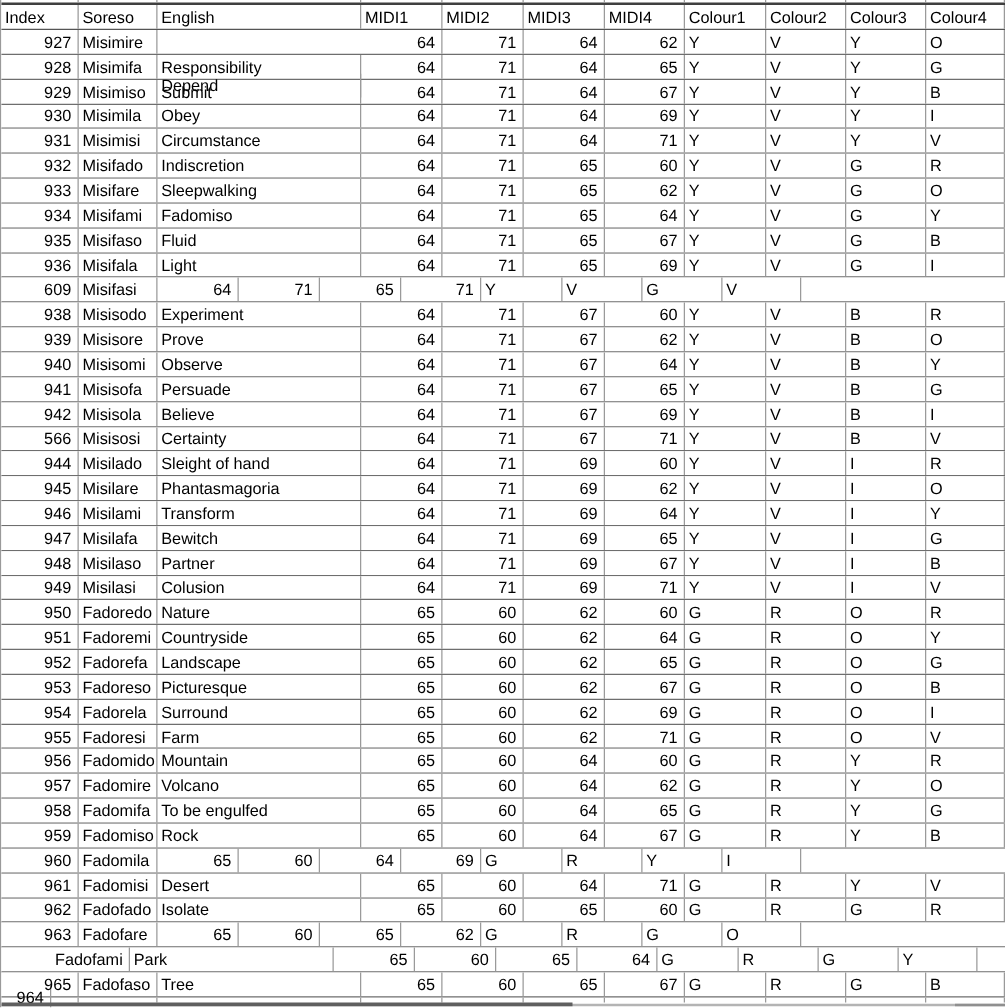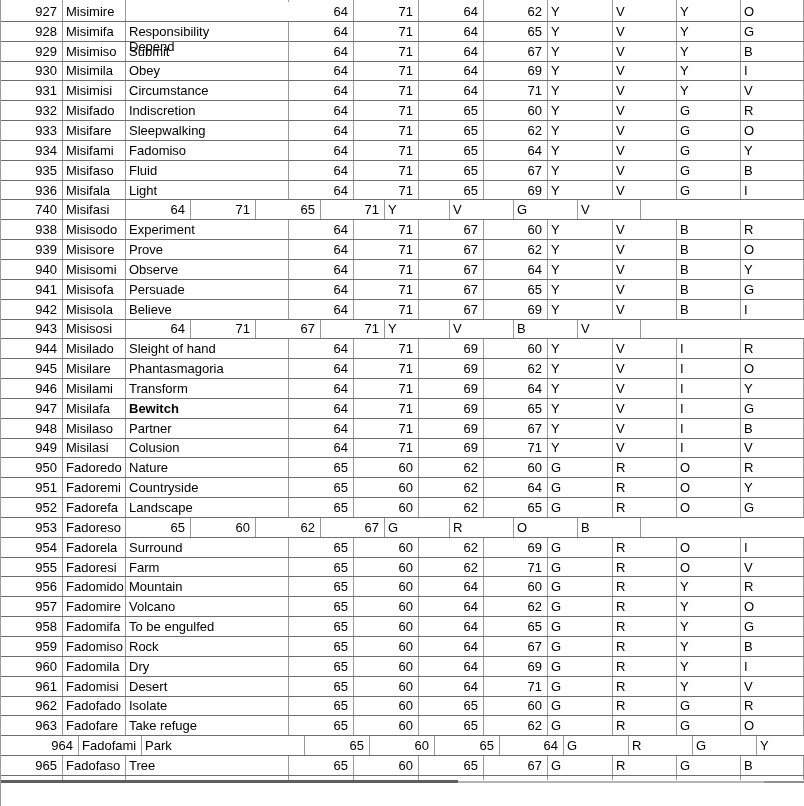--- a/index.html
+++ b/index.html
@@ -56,20 +56,33 @@
       <div class="tick-cell" style="width: 65px;"></div>
       <div class="tick-cell" style="width: 65px;"></div>
       <div class="tick-cell" style="width: 65px;"></div>
       <div class="tick-cell" style="width: 64px;"></div>
       <div class="tick-cell" style="width: 65px;"></div>
       <div class="tick-cell" style="width: 64px;"></div>
       <div class="tick-cell" style="width: 64px;"></div>
       <div class="tick-cell" style="width: 63px;"></div>
     </div>
 
+  <div class="row" id="headerRow">
+    <div class="cell" style="width: 62px;">Index</div>
+    <div class="cell" style="width: 63px;">Soreso</div>
+    <div class="cell" style="width: 163px;">English</div>
+    <div class="cell" style="width: 65px;">MIDI1</div>
+    <div class="cell" style="width: 65px;">MIDI2</div>
+    <div class="cell" style="width: 65px;">MIDI3</div>
+    <div class="cell" style="width: 64px;">MIDI4</div>
+    <div class="cell" style="width: 65px;">Colour1</div>
+    <div class="cell" style="width: 64px;">Colour2</div>
+    <div class="cell" style="width: 64px;">Colour3</div>
+    <div class="cell" style="width: 63px;">Colour4</div>
+  </div>
 
   <div id="rows">
       <div class="row">
         <div class="cell num" style="width: 62px;">927</div>
         <div class="cell txt" style="width: 63px;">Misimire</div>
         <div class="cell txt" style="width: 163px; margin-top: 35px;">Depend</div>
         <div class="cell num" style="width: 65px;">64</div>
         <div class="cell num" style="width: 65px;">71</div>
         <div class="cell num" style="width: 65px;">64</div>
         <div class="cell num" style="width: 64px;">62</div>
@@ -189,21 +202,21 @@
         <div class="cell num" style="width: 65px;">64</div>
         <div class="cell num" style="width: 65px;">71</div>
         <div class="cell num" style="width: 65px;">65</div>
         <div class="cell num" style="width: 64px;">69</div>
         <div class="cell txt" style="width: 65px;">Y</div>
         <div class="cell txt" style="width: 64px;">V</div>
         <div class="cell txt" style="width: 64px;">G</div>
         <div class="cell txt" style="width: 63px;">I</div>
       </div>
       <div class="row">
-        <div class="cell num" style="width: 62px;">740</div>
+        <div class="cell num" style="width: 62px;">609</div>
         <div class="cell txt" style="width: 63px;">Misifasi</div>
         <div class="cell num" style="width: 65px;">64</div>
         <div class="cell num" style="width: 65px;">71</div>
         <div class="cell num" style="width: 65px;">65</div>
         <div class="cell num" style="width: 64px;">71</div>
         <div class="cell txt" style="width: 65px;">Y</div>
         <div class="cell txt" style="width: 64px;">V</div>
         <div class="cell txt" style="width: 64px;">G</div>
         <div class="cell txt" style="width: 63px;">V</div>
       </div>
@@ -266,22 +279,23 @@
         <div class="cell num" style="width: 65px;">64</div>
         <div class="cell num" style="width: 65px;">71</div>
         <div class="cell num" style="width: 65px;">67</div>
         <div class="cell num" style="width: 64px;">69</div>
         <div class="cell txt" style="width: 65px;">Y</div>
         <div class="cell txt" style="width: 64px;">V</div>
         <div class="cell txt" style="width: 64px;">B</div>
         <div class="cell txt" style="width: 63px;">I</div>
       </div>
       <div class="row">
-        <div class="cell num" style="width: 62px;">943</div>
+        <div class="cell num" style="width: 62px;">566</div>
         <div class="cell txt" style="width: 63px;">Misisosi</div>
+        <div class="cell txt" style="width: 163px;">Certainty</div>
         <div class="cell num" style="width: 65px;">64</div>
         <div class="cell num" style="width: 65px;">71</div>
         <div class="cell num" style="width: 65px;">67</div>
         <div class="cell num" style="width: 64px;">71</div>
         <div class="cell txt" style="width: 65px;">Y</div>
         <div class="cell txt" style="width: 64px;">V</div>
         <div class="cell txt" style="width: 64px;">B</div>
         <div class="cell txt" style="width: 63px;">V</div>
       </div>
       <div class="row">
@@ -319,21 +333,21 @@
         <div class="cell num" style="width: 65px;">69</div>
         <div class="cell num" style="width: 64px;">64</div>
         <div class="cell txt" style="width: 65px;">Y</div>
         <div class="cell txt" style="width: 64px;">V</div>
         <div class="cell txt" style="width: 64px;">I</div>
         <div class="cell txt" style="width: 63px;">Y</div>
       </div>
       <div class="row">
         <div class="cell num" style="width: 62px;">947</div>
         <div class="cell txt" style="width: 63px;">Misilafa</div>
-        <div class="cell txt" style="width: 163px; font-weight: bold;">Bewitch</div>
+        <div class="cell txt" style="width: 163px;">Bewitch</div>
         <div class="cell num" style="width: 65px;">64</div>
         <div class="cell num" style="width: 65px;">71</div>
         <div class="cell num" style="width: 65px;">69</div>
         <div class="cell num" style="width: 64px;">65</div>
         <div class="cell txt" style="width: 65px;">Y</div>
         <div class="cell txt" style="width: 64px;">V</div>
         <div class="cell txt" style="width: 64px;">I</div>
         <div class="cell txt" style="width: 63px;">G</div>
       </div>
       <div class="row">
@@ -397,20 +411,21 @@
         <div class="cell num" style="width: 65px;">62</div>
         <div class="cell num" style="width: 64px;">65</div>
         <div class="cell txt" style="width: 65px;">G</div>
         <div class="cell txt" style="width: 64px;">R</div>
         <div class="cell txt" style="width: 64px;">O</div>
         <div class="cell txt" style="width: 63px;">G</div>
       </div>
       <div class="row">
         <div class="cell num" style="width: 62px;">953</div>
         <div class="cell txt" style="width: 63px;">Fadoreso</div>
+        <div class="cell txt" style="width: 163px;">Picturesque</div>
         <div class="cell num" style="width: 65px;">65</div>
         <div class="cell num" style="width: 65px;">60</div>
         <div class="cell num" style="width: 65px;">62</div>
         <div class="cell num" style="width: 64px;">67</div>
         <div class="cell txt" style="width: 65px;">G</div>
         <div class="cell txt" style="width: 64px;">R</div>
         <div class="cell txt" style="width: 64px;">O</div>
         <div class="cell txt" style="width: 63px;">B</div>
       </div>
       <div class="row">
@@ -487,21 +502,20 @@
         <div class="cell num" style="width: 65px;">64</div>
         <div class="cell num" style="width: 64px;">67</div>
         <div class="cell txt" style="width: 65px;">G</div>
         <div class="cell txt" style="width: 64px;">R</div>
         <div class="cell txt" style="width: 64px;">Y</div>
         <div class="cell txt" style="width: 63px;">B</div>
       </div>
       <div class="row">
         <div class="cell num" style="width: 62px;">960</div>
         <div class="cell txt" style="width: 63px;">Fadomila</div>
-        <div class="cell txt" style="width: 163px;">Dry</div>
         <div class="cell num" style="width: 65px;">65</div>
         <div class="cell num" style="width: 65px;">60</div>
         <div class="cell num" style="width: 65px;">64</div>
         <div class="cell num" style="width: 64px;">69</div>
         <div class="cell txt" style="width: 65px;">G</div>
         <div class="cell txt" style="width: 64px;">R</div>
         <div class="cell txt" style="width: 64px;">Y</div>
         <div class="cell txt" style="width: 63px;">I</div>
       </div>
       <div class="row">
@@ -526,32 +540,31 @@
         <div class="cell num" style="width: 65px;">65</div>
         <div class="cell num" style="width: 64px;">60</div>
         <div class="cell txt" style="width: 65px;">G</div>
         <div class="cell txt" style="width: 64px;">R</div>
         <div class="cell txt" style="width: 64px;">G</div>
         <div class="cell txt" style="width: 63px;">R</div>
       </div>
       <div class="row">
         <div class="cell num" style="width: 62px;">963</div>
         <div class="cell txt" style="width: 63px;">Fadofare</div>
-        <div class="cell txt" style="width: 163px;">Take refuge</div>
         <div class="cell num" style="width: 65px;">65</div>
         <div class="cell num" style="width: 65px;">60</div>
         <div class="cell num" style="width: 65px;">65</div>
         <div class="cell num" style="width: 64px;">62</div>
         <div class="cell txt" style="width: 65px;">G</div>
         <div class="cell txt" style="width: 64px;">R</div>
         <div class="cell txt" style="width: 64px;">G</div>
         <div class="cell txt" style="width: 63px;">O</div>
       </div>
       <div class="row">
-        <div class="cell num" style="width: 78px;">964</div>
+        <div class="cell num" style="width: 40px; margin-top: 30px;">964</div>
         <div class="cell txt" style="width: 63px;">Fadofami</div>
         <div class="cell txt" style="width: 163px;">Park</div>
         <div class="cell num" style="width: 65px;">65</div>
         <div class="cell num" style="width: 65px;">60</div>
         <div class="cell num" style="width: 65px;">65</div>
         <div class="cell num" style="width: 64px;">64</div>
         <div class="cell txt" style="width: 65px;">G</div>
         <div class="cell txt" style="width: 64px;">R</div>
         <div class="cell txt" style="width: 64px;">G</div>
         <div class="cell txt" style="width: 63px;">Y</div>

